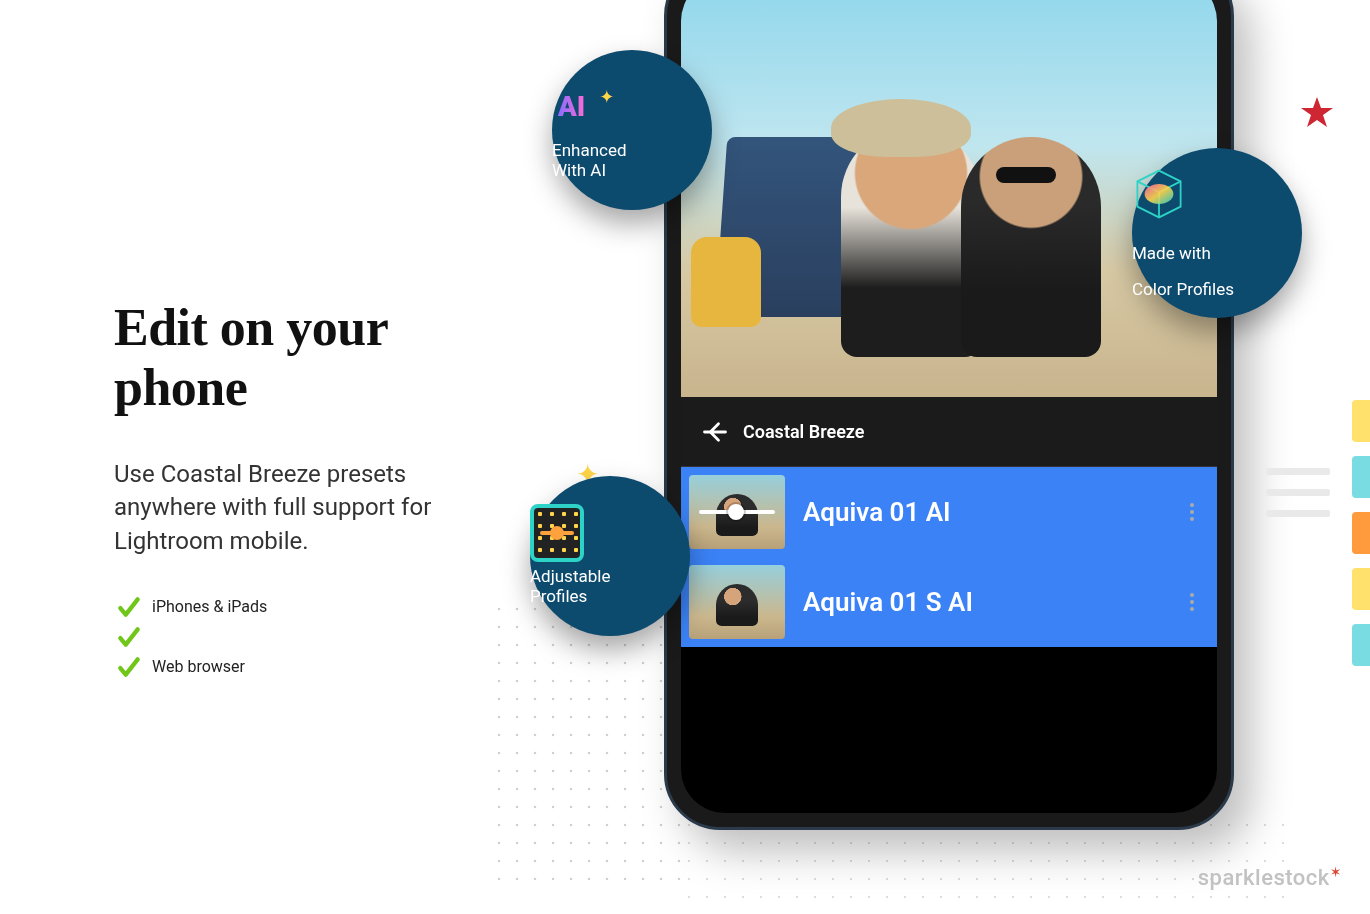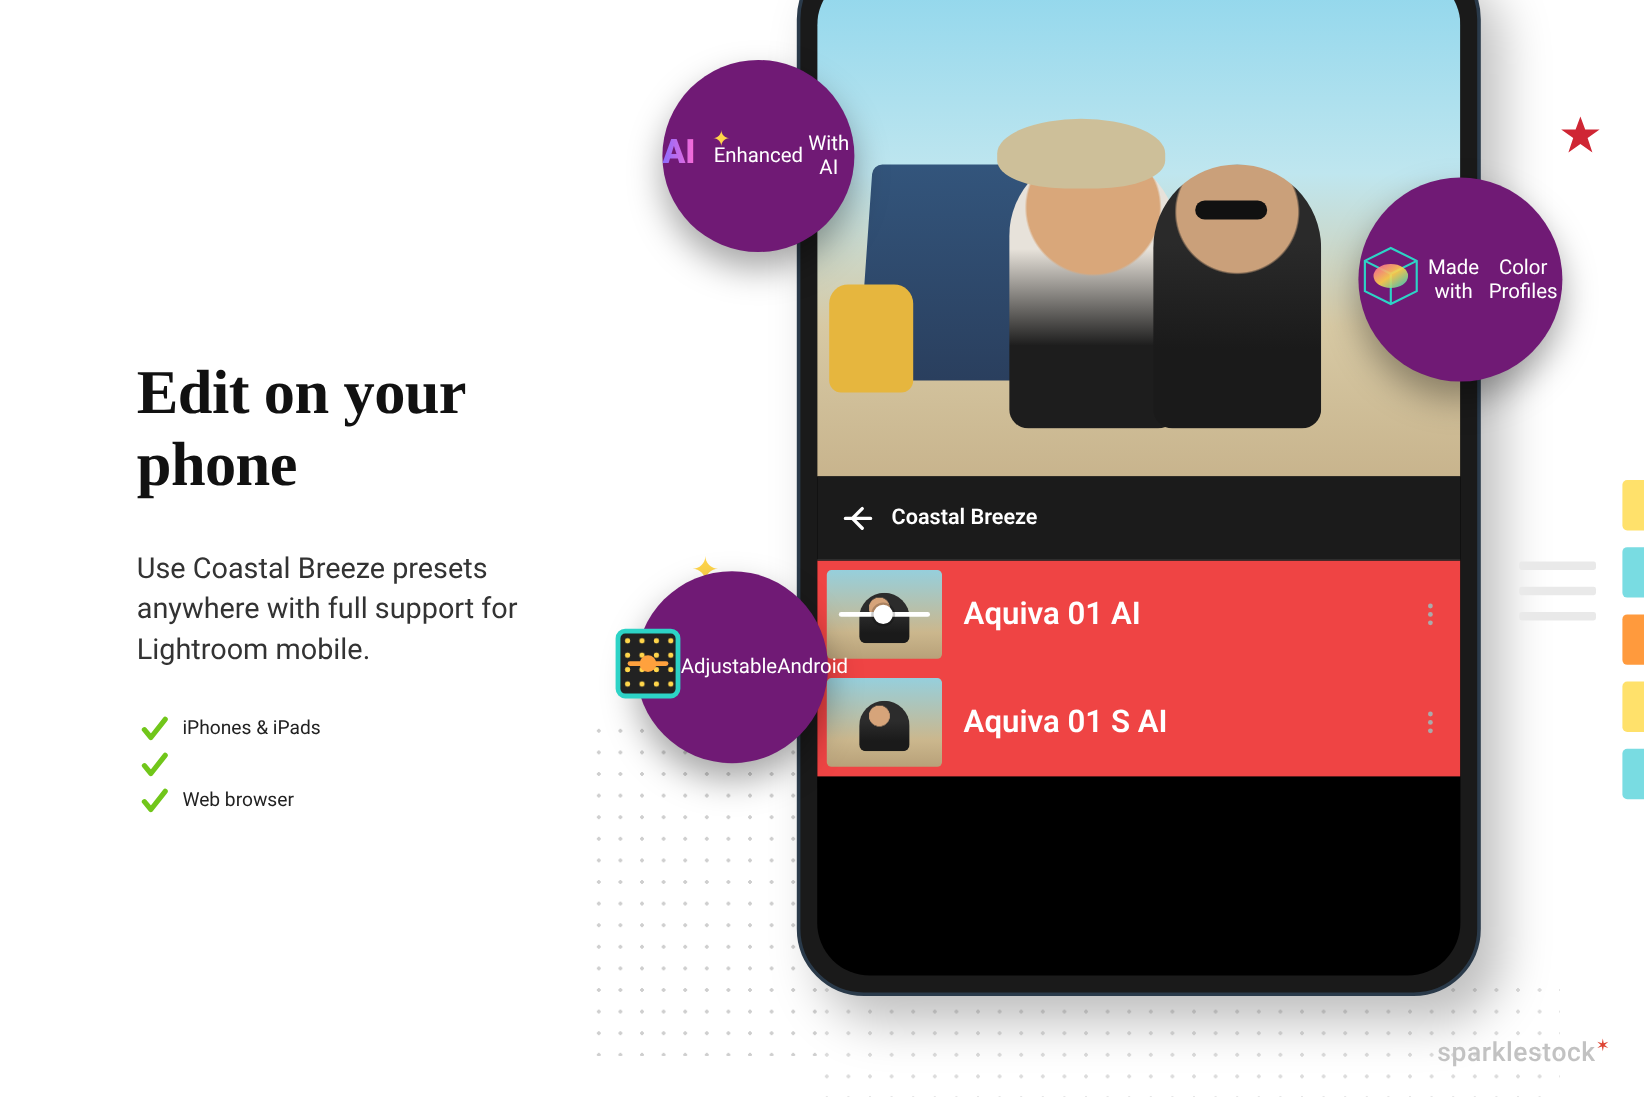--- a/index.html
+++ b/index.html
@@ -128,21 +128,21 @@
     display: flex;
     align-items: center;
     padding: 0 20px;
     gap: 14px;
     border-bottom: 1px solid #333;
   }
   .back-arrow { width: 28px; height: 28px; color:#fff; display:flex; align-items:center; }
   .app-title { color:#fff; font-size: 18px; font-weight: 600; }
 
   
-  .preset-list { background:#ef4444; }
+  .preset-list { background:#3b82f6; }
   .preset-row {
     display: flex;
     align-items: center;
     height: 90px;
     padding: 0 16px 0 8px;
     gap: 18px;
   }
   .thumb {
     width: 96px; height: 74px;
     border-radius: 4px;
@@ -169,35 +169,35 @@
     display:flex; align-items:center;
   }
   .slider-track{ height:4px; background:#fff; flex:1; border-radius:2px; position:relative;}
   .slider-knob{ position:absolute; left:38%; top:-6px; width:16px; height:16px; background:#fff; border-radius:50%; border:3px solid #fff; box-shadow:0 0 0 2px rgba(0,0,0,.2);}
 
   
   .badge {
     position: absolute;
     width: 160px; height: 160px;
     border-radius: 50%;
-    background: #701a75;
+    background: #0c4a6e;
     color: #fff;
     display: flex;
-    flex-direction: row;
-    align-items: center;
+    flex-direction: column;
+    align-items: flex-start;
     justify-content: center;
     text-align: center;
     box-shadow: 0 14px 28px rgba(0,0,0,.35);
     font-size: 17px;
     line-height: 1.2;
     z-index: 20;
   }
   .badge .icon-spot{ width:54px; height:54px; display:flex; align-items:center; justify-content:center; margin-bottom:6px;}
   .badge-ai { left: 552px; top: 50px; }
-  .badge-profiles { left: 1132px; top: 148px; width: 170px; height:170px; }
+  .badge-profiles { left: 1132px; top: 148px; width: 170px; height:170px;gap:16px; }
   .badge-strength { left: 530px; top: 476px; }
 
   .ai-text{
     font-size:28px; font-weight:900;
     background: linear-gradient(90deg,#8a6cff,#ff6ad5);
     -webkit-background-clip: text; background-clip:text; color:transparent;
     position:relative;
   }
   .ai-sparkle{position:absolute;right:-14px;top:-10px;color:#ffd54a;font-size:18px;}
 
@@ -359,21 +359,21 @@
 </div>
 
 <div class="badge badge-strength">
   <div class="icon-spot">
     <div class="strength-grid">
       <div class="strength-line"></div>
       <div class="strength-dot"></div>
     </div>
   </div>
   <div>Adjustable</div>
-  <div>Android</div>
+  <div>Profiles</div>
 </div>
 
 <div class="star-deco">
   <svg width="34" height="34" viewBox="0 0 34 34">
       <polygon fill="#cf2634" points="17,1 21,12 33,12 23,19 27,31 17,24 7,31 11,19 1,12 13,12"></polygon>
     </svg>
 </div>
 <div class="right-bars">
   <div></div>
     <div></div>

